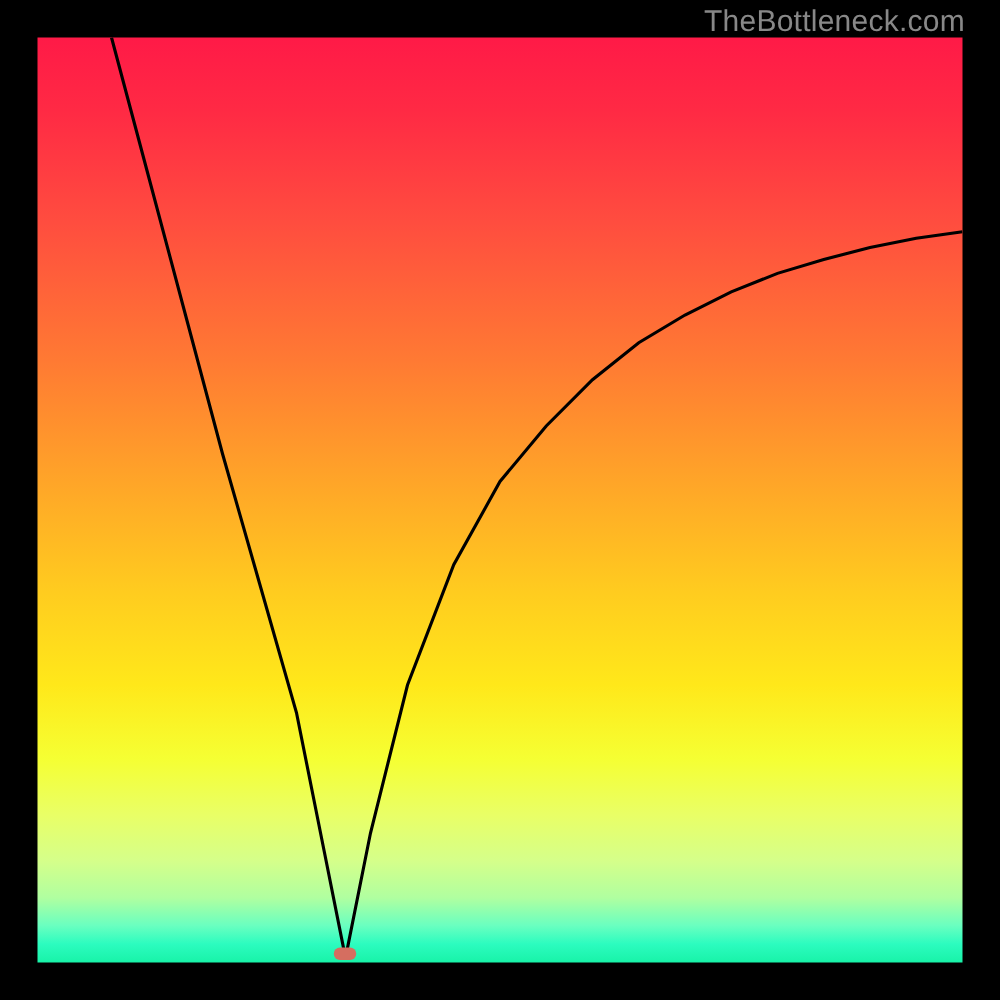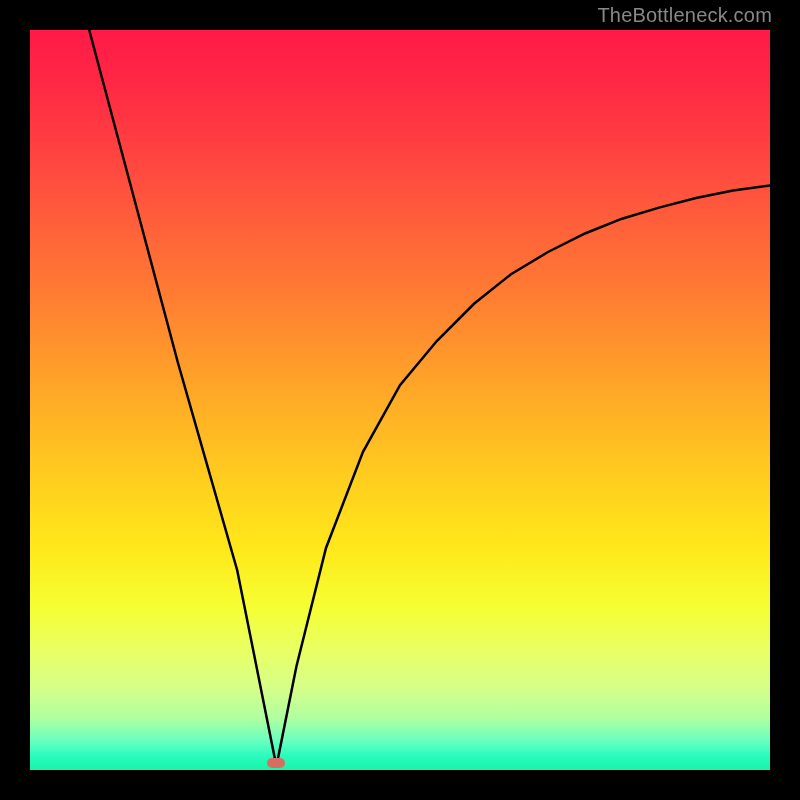--- a/index.html
+++ b/index.html
@@ -40,21 +40,21 @@
       #6affc0 96%,
       #2cfcbf 98%,
       #18f3a8 100%
     );
   }
   .watermark {
     position: absolute;
     top: 4px;
     right: 28px;
     color: #888;
-    font-size: 20px;
+    font-size: 24px;
     font-weight: 400;
     letter-spacing: 0.2px;
   }
   svg.curve {
     position: absolute;
     left: 0;
     top: 0;
     width: 740px;
     height: 740px;
   }

